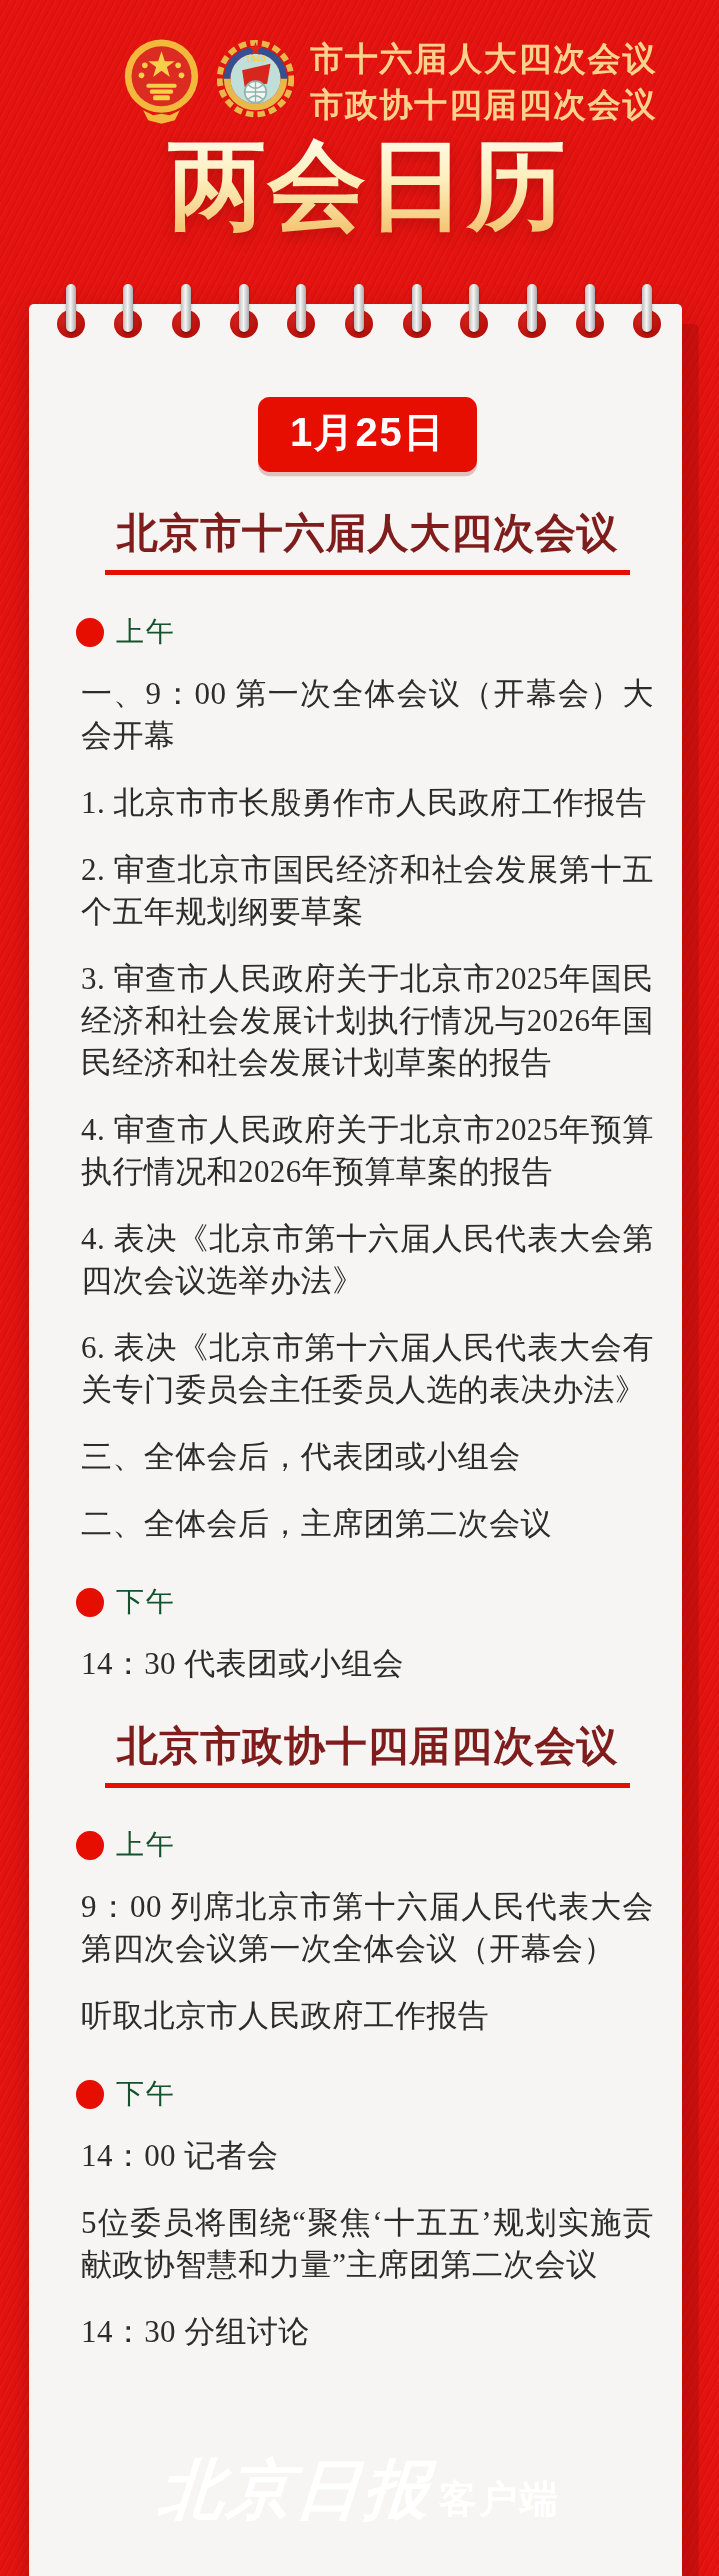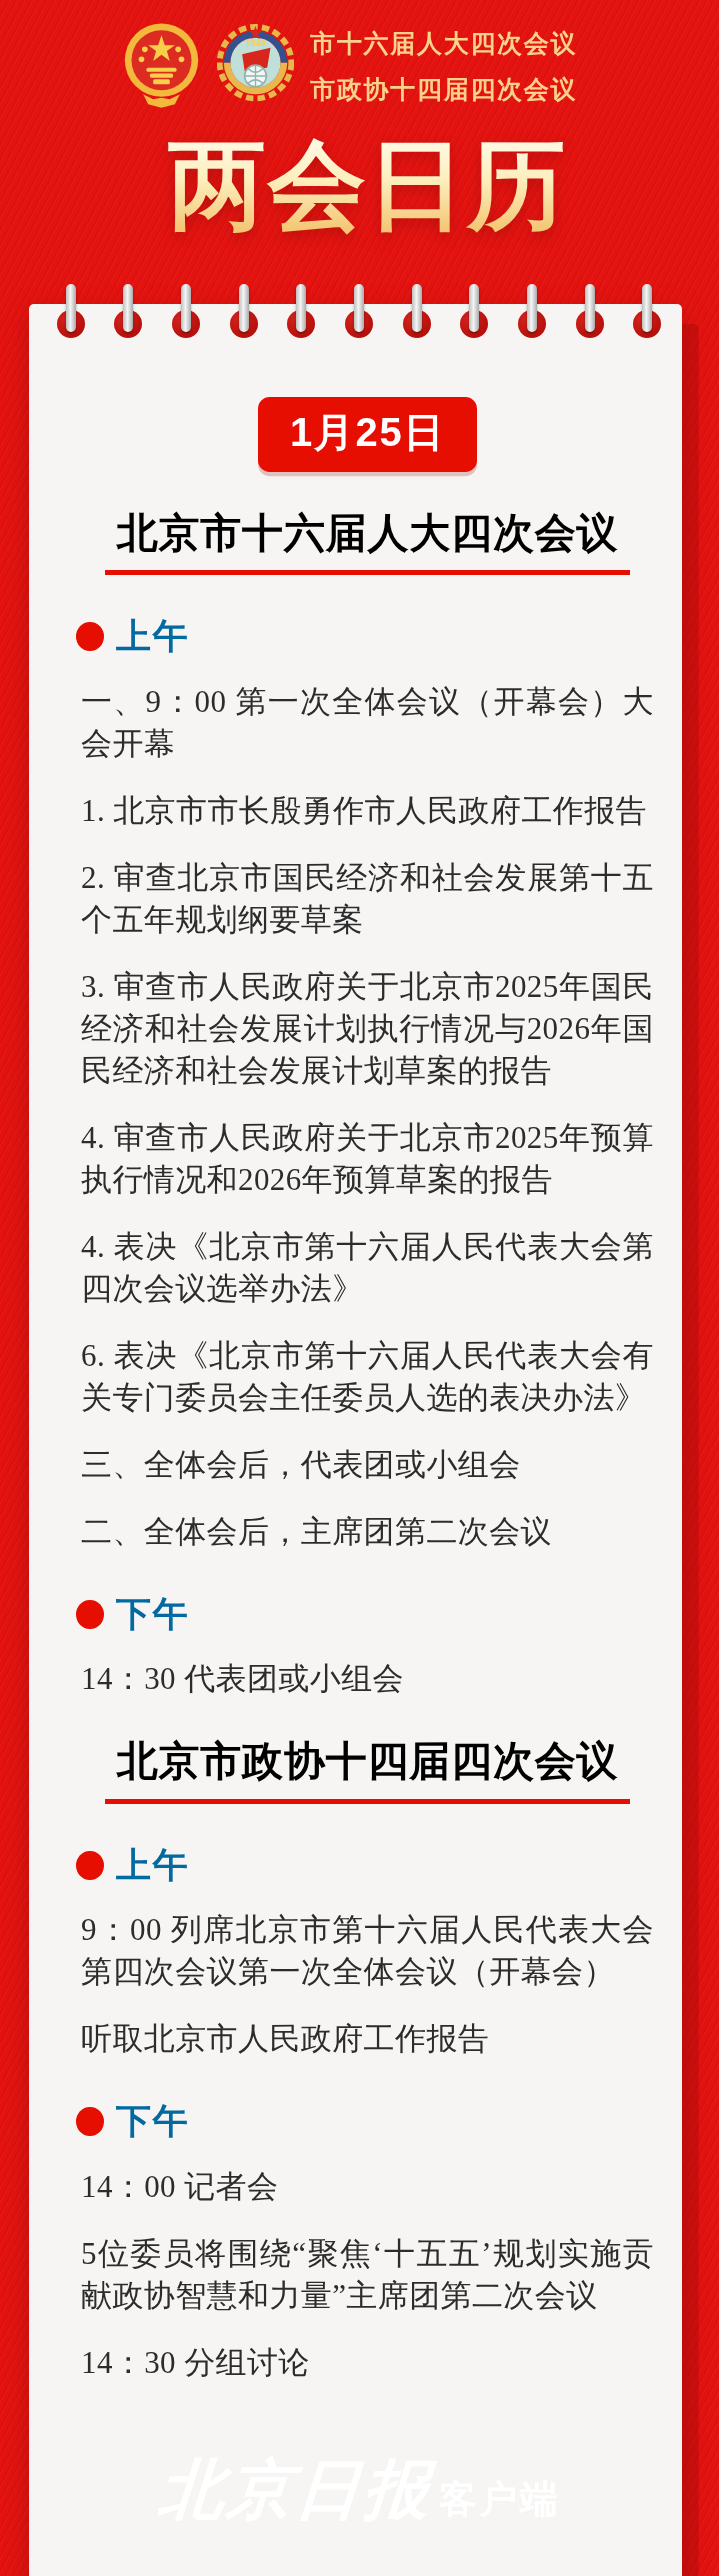--- a/index.html
+++ b/index.html
@@ -10,23 +10,23 @@
   }
   
   body::before{
     content:"";position:absolute;inset:0;
     background:repeating-linear-gradient(118deg,
       rgba(0,0,0,0.045) 0 1.7px, rgba(255,255,255,0.02) 1.7px 3.3px, transparent 3.3px 6.7px);
     pointer-events:none;z-index:0;
   }
 
   
-  .header-row{position:absolute;top:20px;left:123px;display:flex;align-items:center;gap:16.6px;z-index:2;}
+  .header-row{position:absolute;top:36px;left:123px;display:flex;align-items:center;gap:16.6px;z-index:2;}
   .emblem{width:77px;height:90px;flex:0 0 auto;}
-  .session-lines{color:#fbd28b;font-weight:700;font-size:25px;line-height:46px;letter-spacing:1.7px;white-space:nowrap;}
+  .session-lines{color:#fbd28b;font-weight:700;font-size:33px;line-height:46px;letter-spacing:1.7px;white-space:nowrap;}
 
   .main-title{
     position:absolute;top:127px;left:8px;width:100%;text-align:center;z-index:2;
     font-size:98px;font-weight:900;letter-spacing:1.7px;line-height:1.2;
     background:linear-gradient(180deg,#fffdf2 0%,#fdeebc 45%,#f1ba60 100%);
     -webkit-background-clip:text;background-clip:text;color:transparent;
     filter:drop-shadow(0 5px 6.7px rgba(140,10,5,0.45));
   }
 
   
@@ -53,28 +53,28 @@
   .date-badge{
     margin:93px auto 0;width:fit-content;
     background:#e60d01;color:#ffffff;
     font-size:40px;font-weight:800;letter-spacing:1.7px;
     padding:8.3px 32px 11.7px;border-radius:11.7px;
     box-shadow:0 4.2px 0 rgba(150,8,4,0.22);
   }
 
   .section-heading{
     margin:38px auto 0;width:fit-content;text-align:center;
-    color:#000000;font-size:41px;font-weight:800;letter-spacing:0.8px;
+    color:#7f1d1d;font-size:41px;font-weight:800;letter-spacing:0.8px;
     padding:0 11.7px 13.3px;border-bottom:5.8px solid #e60d01;line-height:1.15;
   }
   .section-heading--second{}
 
   .period{margin-top:42px;display:flex;align-items:center;gap:12.5px;}
   .period .dot{width:27.5px;height:29px;border-radius:50%;background:#e60d01;margin-left:-5px;flex:0 0 auto;}
-  .period .period-text{color:#0369a1;font-size:35px;font-weight:700;letter-spacing:1.7px;line-height:1.1;}
+  .period .period-text{color:#14532d;font-size:28px;font-weight:400;letter-spacing:1.7px;line-height:1.1;}
 
   .item{
     margin:25px 0 0;color:#2c2c2c;font-size:31px;line-height:42px;
     font-weight:500;letter-spacing:0.4px;text-align:justify;font-family:Liberation Serif, serif;
   }
 
   
   .footer-logo{
     position:absolute;top:2452px;left:0;width:100%;z-index:2;
     display:flex;justify-content:center;align-items:baseline;gap:6.7px;color:#fff;

